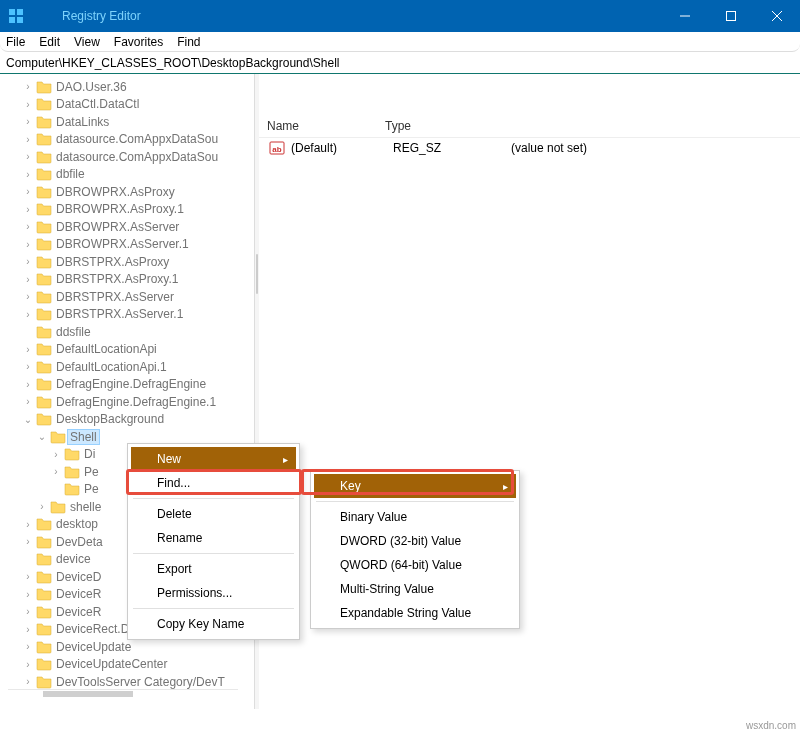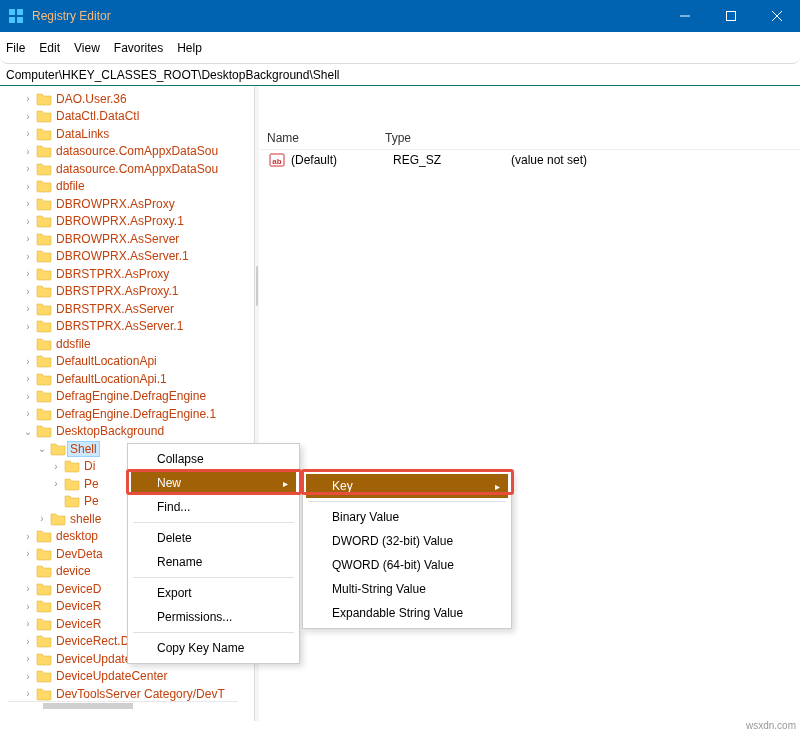--- a/index.html
+++ b/index.html
@@ -1,40 +1,40 @@
 <!DOCTYPE html>
 <html><head>
 <meta charset="utf-8">
 <style>
 * { box-sizing: border-box; margin: 0; padding: 0; font-family: "Segoe UI", Tahoma, sans-serif; }
 body { background: #fff; width: 800px; height: 733px; overflow: hidden; position: relative; }
 
-.titlebar { height: 32px; background: #0063b1; color: #fdba74; display: flex; align-items: center; padding-left: 8px; }
+.titlebar { height: 32px; background: #0063b1; color: #7dd3fc; display: flex; align-items: center; padding-left: 8px; gap: 30px; }
 .titlebar-icon { width: 16px; height: 16px; display: inline-block; margin-right: 8px; }
 .titlebar-text { font-size: 12px; flex: 1; }
 .titlebar-btns { display: flex; }
 .titlebar-btn { width: 46px; height: 32px; display: flex; align-items: center; justify-content: center; color: #fff; }
 .titlebar-btn svg { width: 10px; height: 10px; }
 
-.menubar { height: 32px; display: flex; align-items: center; padding: 0 6px; font-size: 12px; border-bottom: 1px solid #ddd; border-radius: 8px; }
+.menubar { height: 20px; display: flex; align-items: center; padding: 0 6px; font-size: 12px; border-bottom: 1px solid #ddd; border-radius: 8px; }
 .menubar span { margin-right: 14px; }
 
 .addressbar { height: 22px; display: flex; align-items: center; padding: 0 6px; font-size: 12px; border-bottom: 1px solid #0f766e; color: #000; }
 
 .main { display: flex; height: 635px; position: relative; }
 .treepane { width: 255px; overflow: hidden; border-right: 1px solid #ddd; position: relative; }
 .tree { padding: 4px 0 4px 0; font-size: 12px; }
 .tree-row { display: flex; align-items: center; height: 17.5px; white-space: nowrap; padding-left: 8px; }
 .tree-row.selected .node-label { background: #cce8ff; border: 1px solid #99d1ff; padding: 0 2px; margin-left: -3px; }
 .expander { width: 12px; display:inline-flex; justify-content:center; align-items:center; color: #999; font-size: 10px; margin-right: 2px; }
 .indent-1 { padding-left: 22px; }
 .indent-2 { padding-left: 36px; }
 .indent-3 { padding-left: 50px; }
 .folder-icon { width: 16px; height: 14px; margin-right: 4px; display:inline-block; }
-.node-label { color: #c2410c; }
+.node-label { color: #737373; }
 
 .splitter { width: 4px; cursor: ew-resize; background: #f5f5f5; }
 .splitter::after { content:""; display:block; width:2px; height:40px; background:#ccc; border-radius:2px; margin:180px auto 0; }
 
 .listpane { flex: 1; }
 .listhead { height: 24px; display: flex; align-items: center; font-size: 12px; border-bottom: 1px solid #eee; margin-top: 40px; }
 .listhead div { padding: 0 8px; color: #333; }
 .col-name { width: 118px; }
 .col-type { width: 118px; }
 .col-data { flex:1; }
@@ -88,21 +88,21 @@
         </svg>
       </div>
   </div>
 </div>
 
 <div class="menubar">
   <span>File</span>
   <span>Edit</span>
   <span>View</span>
   <span>Favorites</span>
-  <span>Help</span>
+  <span>Find</span>
 </div>
 
 <div class="addressbar">
   <span>Computer\HKEY_CLASSES_ROOT\DesktopBackground\Shell</span>
 </div>
 
 <div class="main">
   <div class="treepane">
     <div class="tree" id="tree">
         <div class="tree-row indent-1">
@@ -367,34 +367,33 @@
           </svg>
       </span>
       <span class="c-name">(Default)</span>
       <span class="c-type">REG_SZ</span>
       <span class="c-data">(value not set)</span>
     </div>
   </div>
 </div>
 
 <div class="ctxmenu" style="left:127px; top:443px; width:173px;">
-  <div class="ctx-item">Collapse</div>
   <div class="ctx-item hover">New</div>
   <div class="ctx-item">Find...</div>
   <div class="ctx-sep"></div>
   <div class="ctx-item">Delete</div>
   <div class="ctx-item">Rename</div>
   <div class="ctx-sep"></div>
   <div class="ctx-item">Export</div>
   <div class="ctx-item">Permissions...</div>
   <div class="ctx-sep"></div>
   <div class="ctx-item">Copy Key Name</div>
 </div>
 
-<div class="ctxmenu" style="left:302px; top:470px; width:210px;">
+<div class="ctxmenu" style="left:310px; top:470px; width:210px;">
   <div class="ctx-item hover">Key</div>
   <div class="ctx-sep"></div>
   <div class="ctx-item">Binary Value</div>
   <div class="ctx-item">DWORD (32-bit) Value</div>
   <div class="ctx-item">QWORD (64-bit) Value</div>
   <div class="ctx-item">Multi-String Value</div>
   <div class="ctx-item">Expandable String Value</div>
 </div>
 
 <div class="highlight-box" style="left:126px; top:469px; width:176px; height:26px;"></div>

